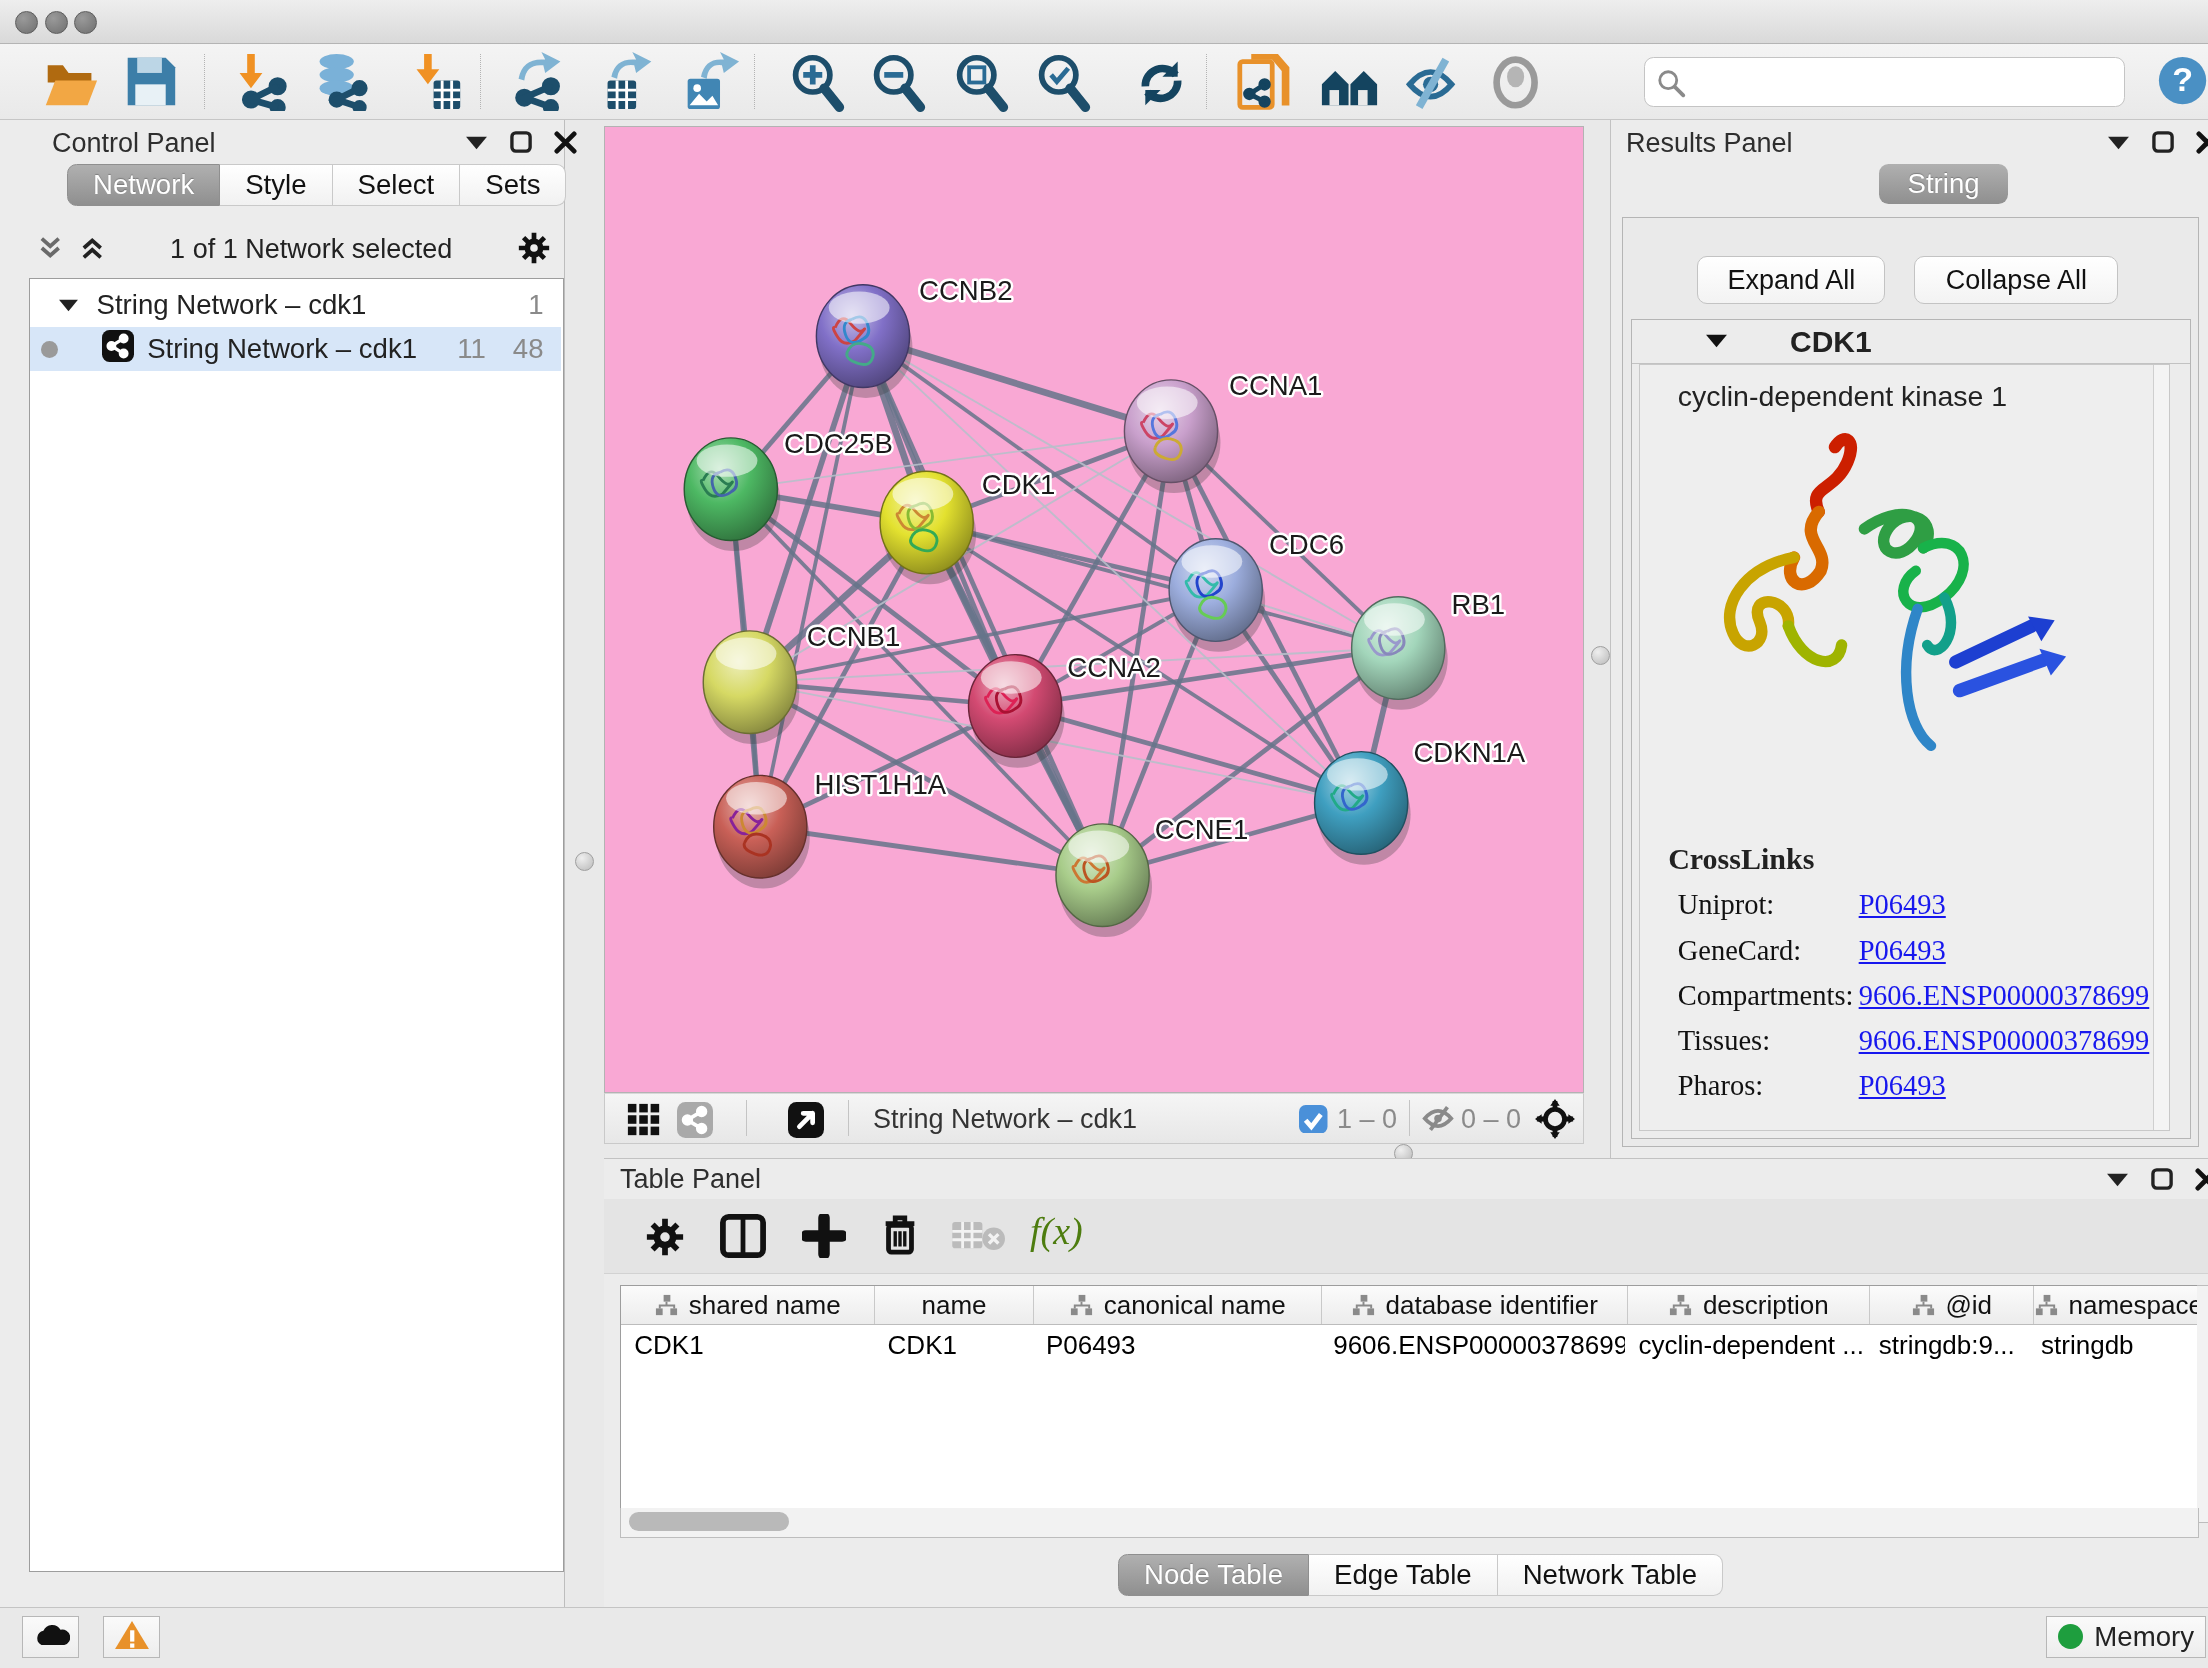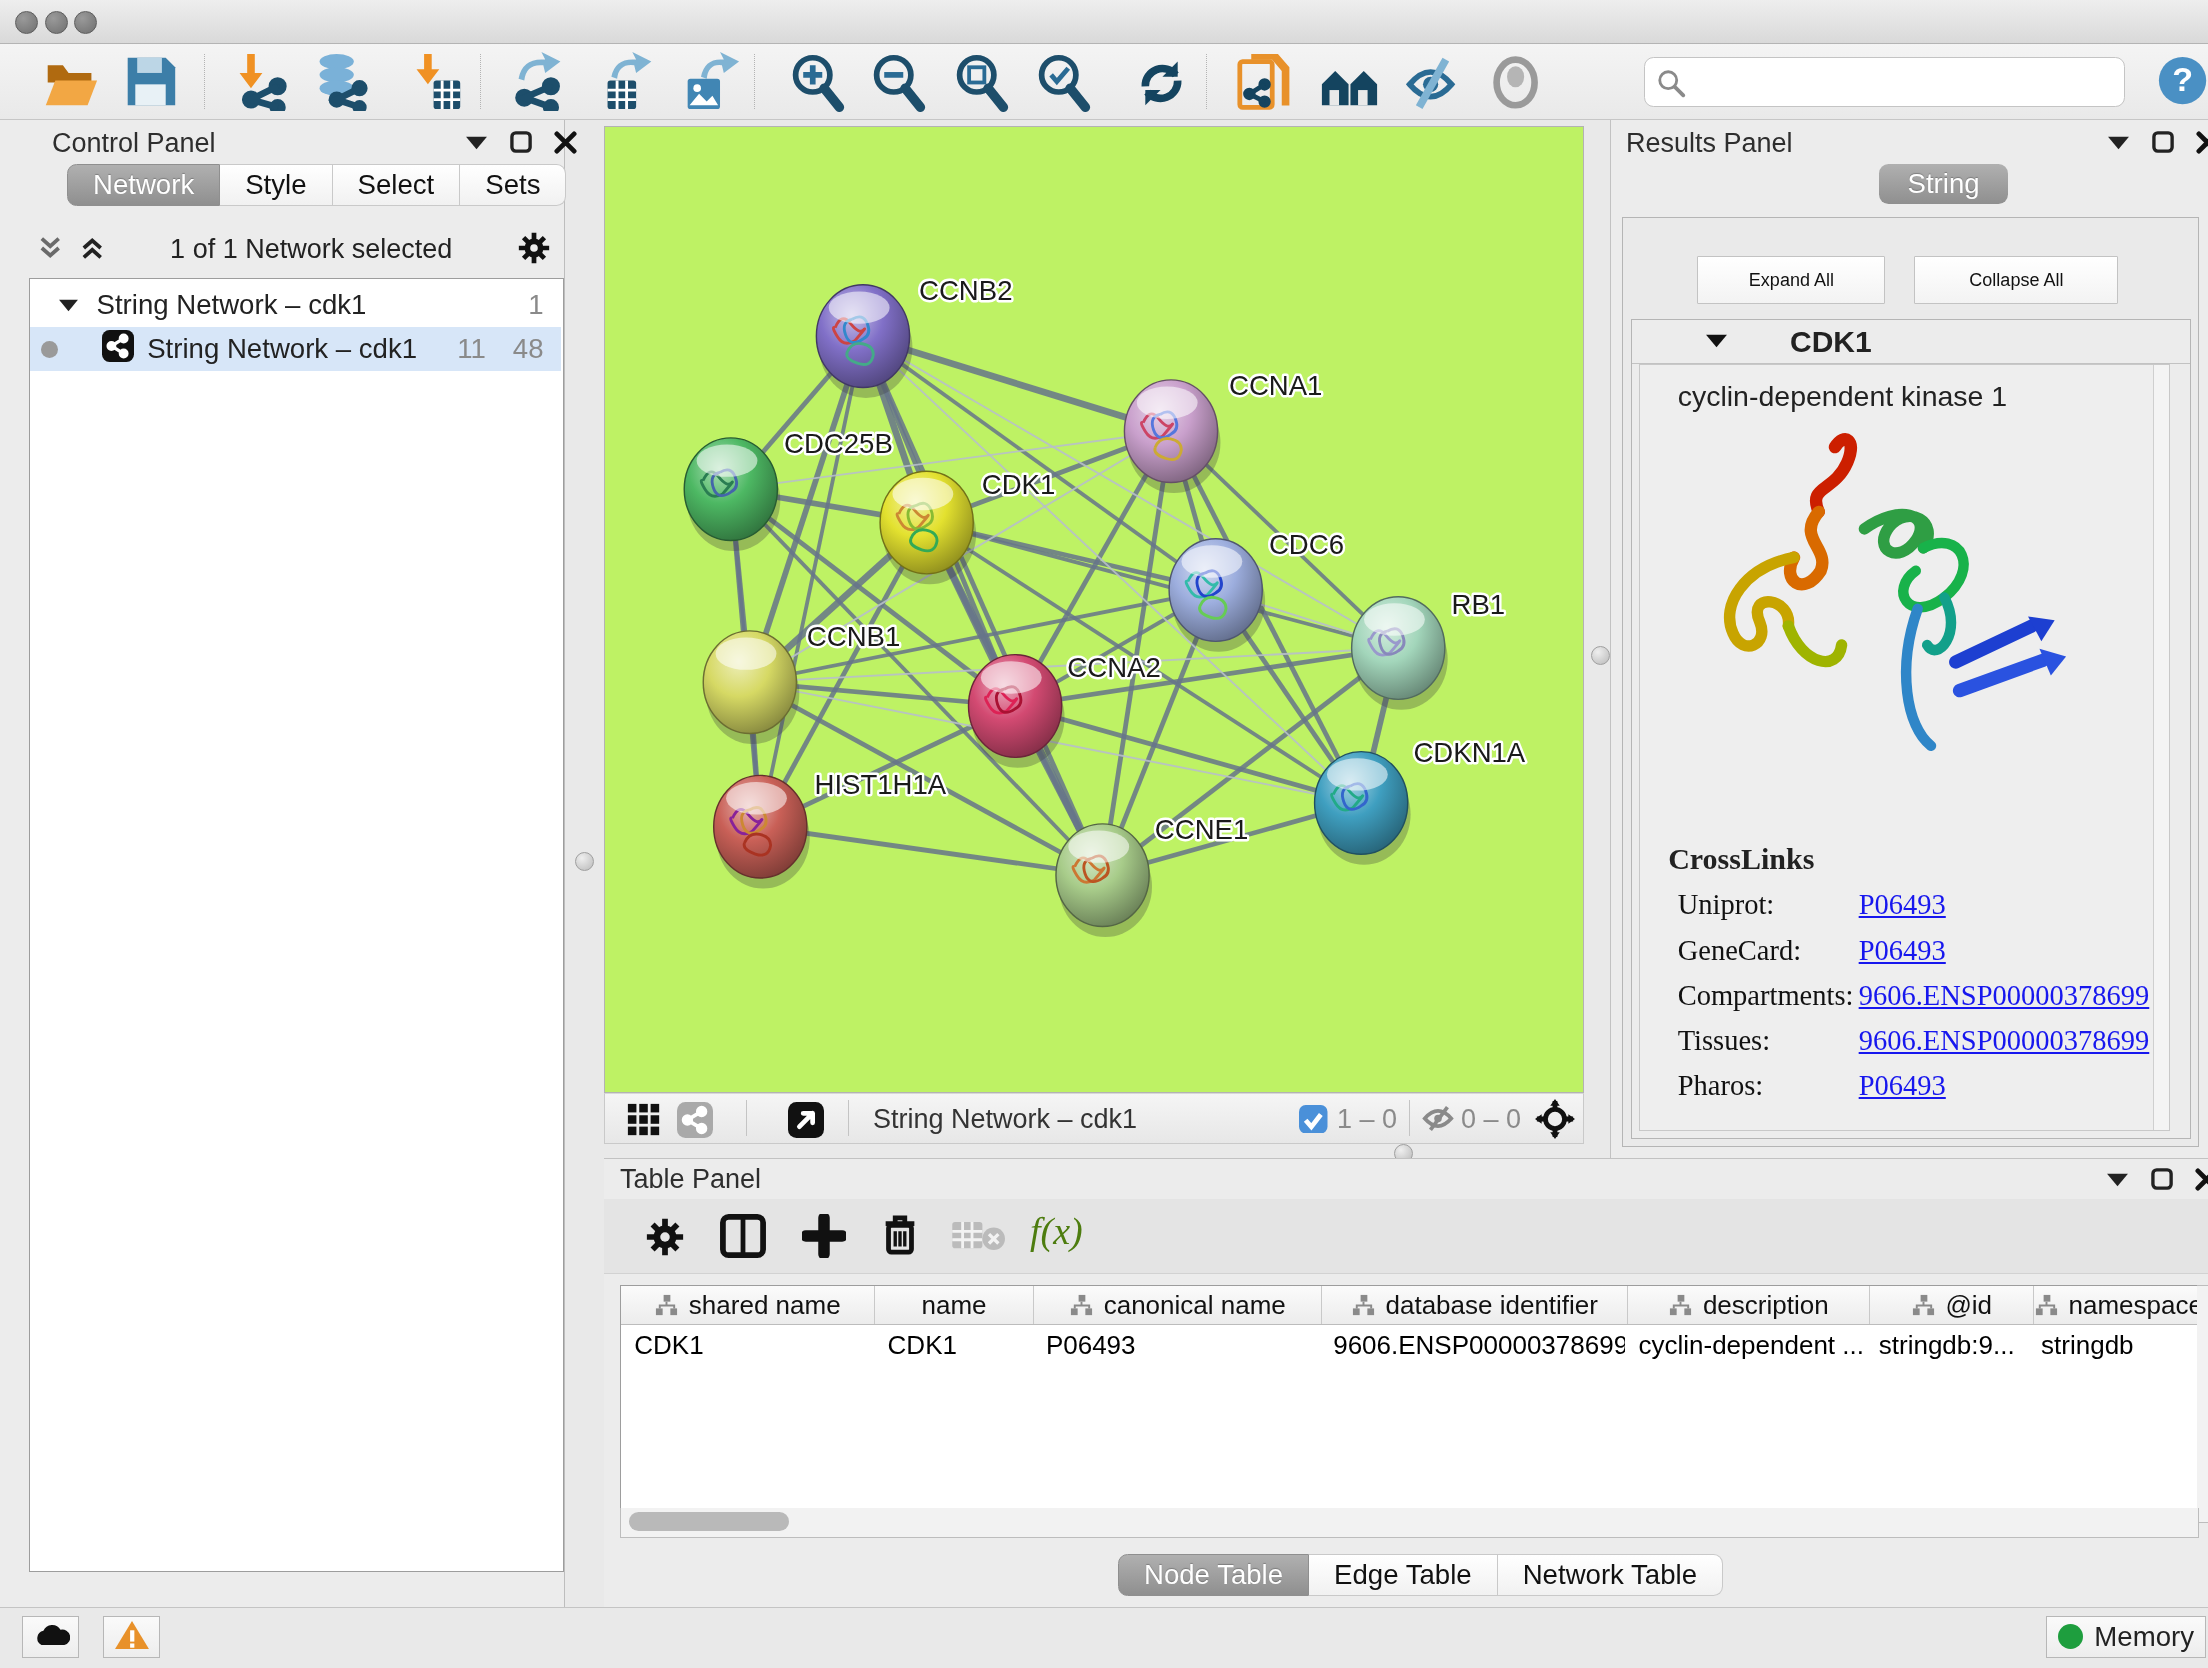--- a/index.html
+++ b/index.html
@@ -29,31 +29,31 @@
   .tabbar .tab:first-child{border-left:1px solid #c9c9c9;border-radius:9.5px 0 0 9.5px;}
   .tabbar .tab:last-child{border-radius:0 9.5px 9.5px 0;}
   .tabbar .tab.sel{background:linear-gradient(#b0b0b0,#8f8f8f);color:#fff;
                    text-shadow:0 -1px 1px rgba(0,0,0,.25);border-color:#8f8f8f;}
   
   #control-panel{left:0;top:120px;width:564px;height:1488px;background:#ececec;border-right:1px solid #bdbdbd;}
   #net-listbox{position:absolute;left:28.5px;top:158px;width:533px;height:1292px;background:#fff;border:1px solid #9d9d9d;}
   .net-row{position:absolute;left:0;width:531px;height:44px;font-size:27.6px;display:flex;align-items:center;}
   .num{color:#8a8a8a;}
   
-  #canvas{left:604px;top:126px;width:978px;height:965px;background:#bef264;border:1px solid #b3b3b3;}
+  #canvas{left:604px;top:126px;width:978px;height:965px;background:#f9a8d4;border:1px solid #b3b3b3;}
   #net-toolbar{left:604px;top:1093px;width:978px;height:49px;background:linear-gradient(#f5f5f5,#e7e7e7);
                border:1px solid #c9c9c9;border-top:1px solid #d8d8d8;}
   .ntb-sep{position:absolute;top:5.7px;height:36px;border-left:1px solid #c4c4c4;}
   .grip{position:absolute;width:17px;height:17px;border-radius:50%;
         background:radial-gradient(circle at 35% 30%,#efefef,#b9b9b9);border:1px solid #9f9f9f;}
   
   #results-panel{left:1610px;top:120px;width:598px;height:1039px;background:#ececec;border-left:1px solid #c2c2c2;}
   #rp-groupbox{position:absolute;left:11.4px;top:97px;width:575px;height:928px;background:#eaeaea;border:1px solid #b5b5b5;}
-  .btn{background:linear-gradient(#ffffff,#f3f3f3);border:1px solid #c3c3c3;border-radius:1px;
-       font-size:18px;color:#111;text-align:center;}
+  .btn{background:linear-gradient(#ffffff,#f3f3f3);border:1px solid #c3c3c3;border-radius:10px;
+       font-size:27px;color:#111;text-align:center;}
   #rp-section{position:absolute;left:7.6px;top:101px;width:558px;height:818px;border:1px solid #b5b5b5;background:#ececec;}
   #rp-body{position:absolute;left:6.7px;top:44px;width:529px;height:765px;border:1px solid #c8c8c8;background:#eeeeee;}
   #rp-vscroll{position:absolute;right:0;top:0;width:15px;height:765px;background:#f4f4f4;border-left:1px solid #cfcfcf;}
   .serif{font-family:"Liberation Serif",serif;}
   .xl-row{display:flex;font-size:28.5px;margin:13.3px 0 0 38px;}
   .xl-label{width:181px;color:#111;}
   .xl-link{color:#1717ee;text-decoration:underline;}
   
   #table-panel{left:604px;top:1158px;width:1605px;height:449px;background:#ececec;border-top:1px solid #c2c2c2;}
   #tp-toolbar{position:absolute;left:0;top:40px;width:1605px;height:74px;background:#e4e4e4;border-bottom:1px solid #d2d2d2;}

